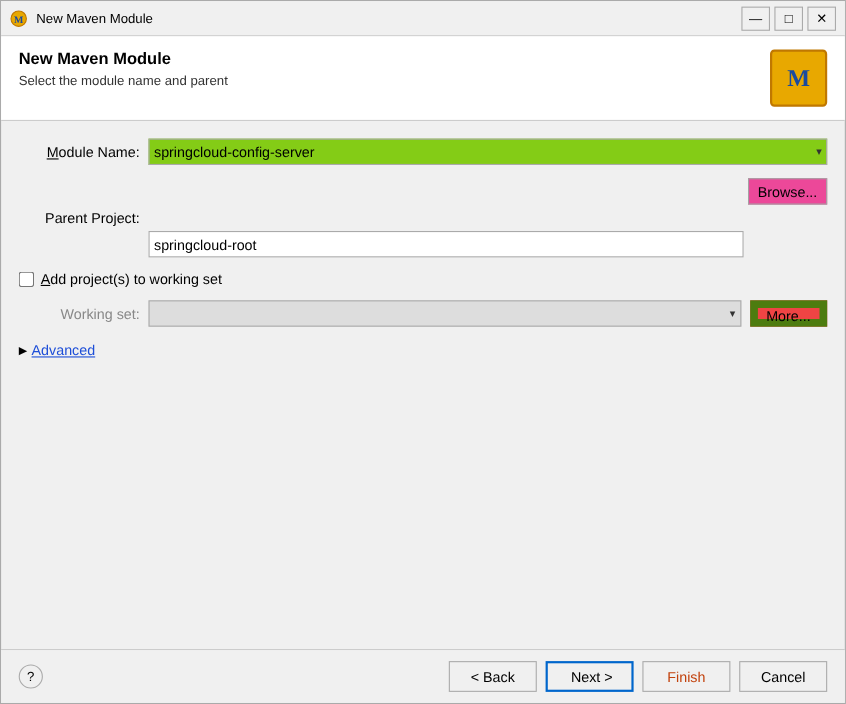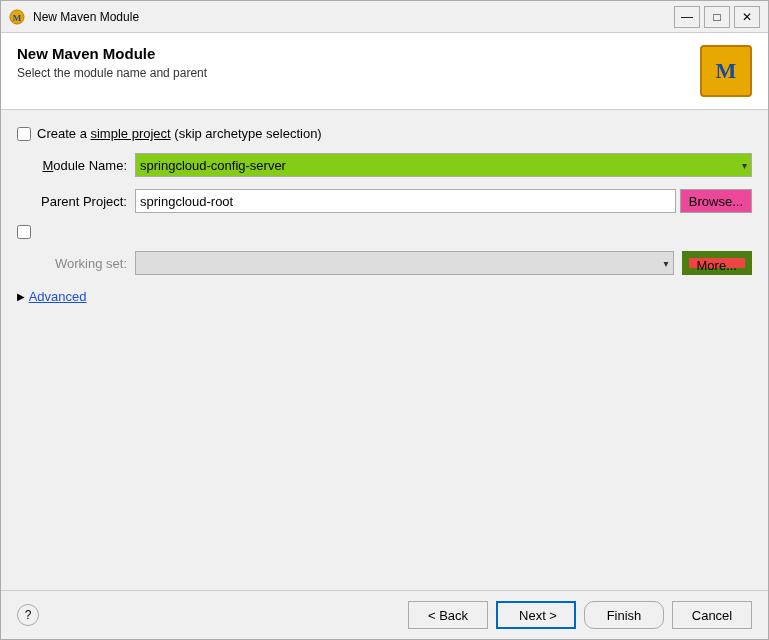--- a/index.html
+++ b/index.html
@@ -121,20 +121,21 @@
       display: flex;
       gap: 4px;
     }
     .form-input {
       flex: 1;
       height: 24px;
       border: 1px solid #aaa;
       padding: 2px 4px;
       font-size: 13px;
       background: #fff;
+      margin-top: 48px;
     }
     .dropdown-input {
       flex: 1;
       height: 24px;
       border: 1px solid #aaa;
       padding: 2px 4px;
       font-size: 13px;
       background: #84cc16;
       display: flex;
       align-items: center;
@@ -240,23 +241,22 @@
       border: 1px solid #aaa;
       font-size: 13px;
       cursor: pointer;
       min-width: 80px;
     }
     .footer-btn.primary {
       border: 2px solid #0066cc;
       padding-left: 20px;
     }
     .footer-btn.disabled {
-      color: #000000;
+      color: #c2410c;
       cursor: default;
-      border-radius: 10px;
     }
     
     .maven-m {
       width: 52px;
       height: 52px;
       background: #e8a800;
       border: 2px solid #c07800;
       border-radius: 4px;
       display: flex;
       align-items: center;
@@ -292,26 +292,20 @@
       <h2>New Maven Module</h2>
       <p>Select the module name and parent</p>
     </div>
     <div class="maven-m">
       <span>M</span>
     </div>
   </div>
 
   <div class="content">
 
-    <div class="checkbox-row">
-      <input type="checkbox" id="simpleCheck" style="">
-      <label for="simpleCheck" class="checkbox-label">
-        Create a <span class="underline">simple project</span> (skip archetype selection)
-      </label>
-    </div>
 
     <div class="form-row">
       <span class="form-label"><span class="underline">M</span>odule Name:</span>
       <div class="form-input-wrapper">
         <div class="dropdown-input">
           <span>springcloud-config-server</span>
           <span class="dropdown-arrow">▾</span>
         </div>
       </div>
     </div>
@@ -319,20 +313,23 @@
     <div class="form-row">
       <span class="form-label">Parent Project:</span>
       <div class="form-input-wrapper">
         <input type="text" class="form-input" value="springcloud-root" style="">
         <button class="browse-btn">Browse...</button>
       </div>
     </div>
 
     <div class="checkbox-row">
       <input type="checkbox" id="wsCheck" style="">
+      <label for="wsCheck" class="checkbox-label">
+        <span class="underline">A</span>dd project(s) to working set
+      </label>
     </div>
 
     <div class="working-set-row">
       <span class="working-set-label">Working set:</span>
       <div class="working-set-input">
         <span></span>
         <span class="dropdown-arrow">▾</span>
       </div>
       <button class="more-btn">More...</button>
     </div>

